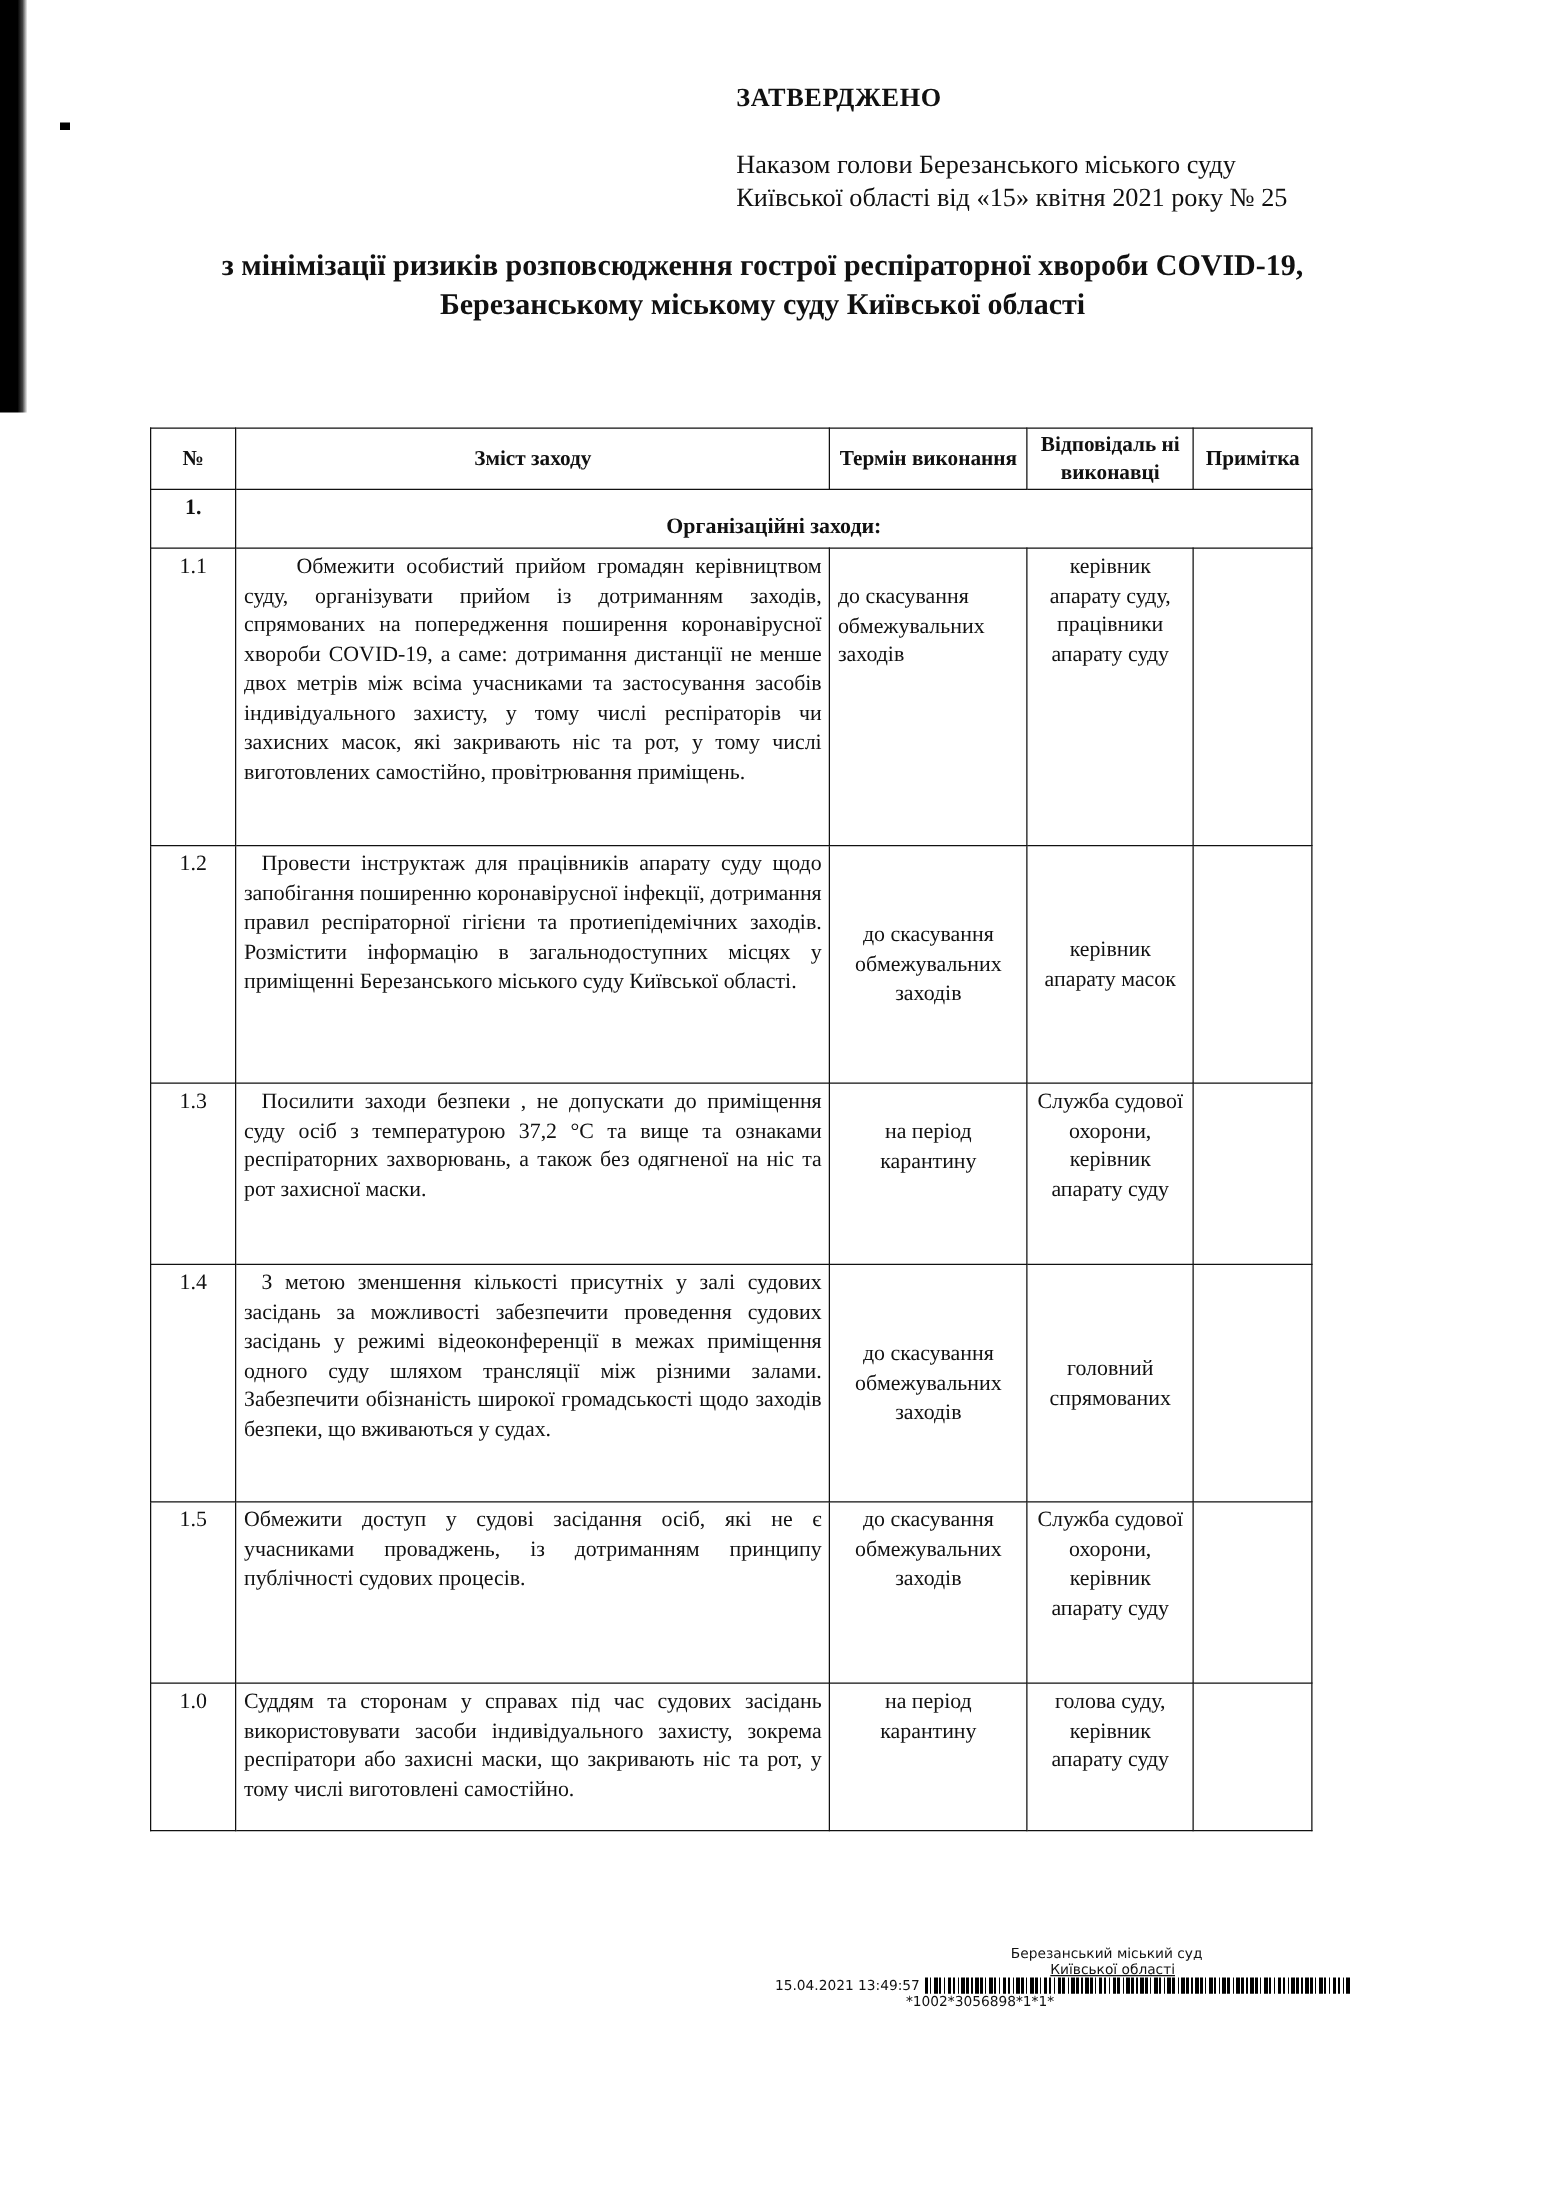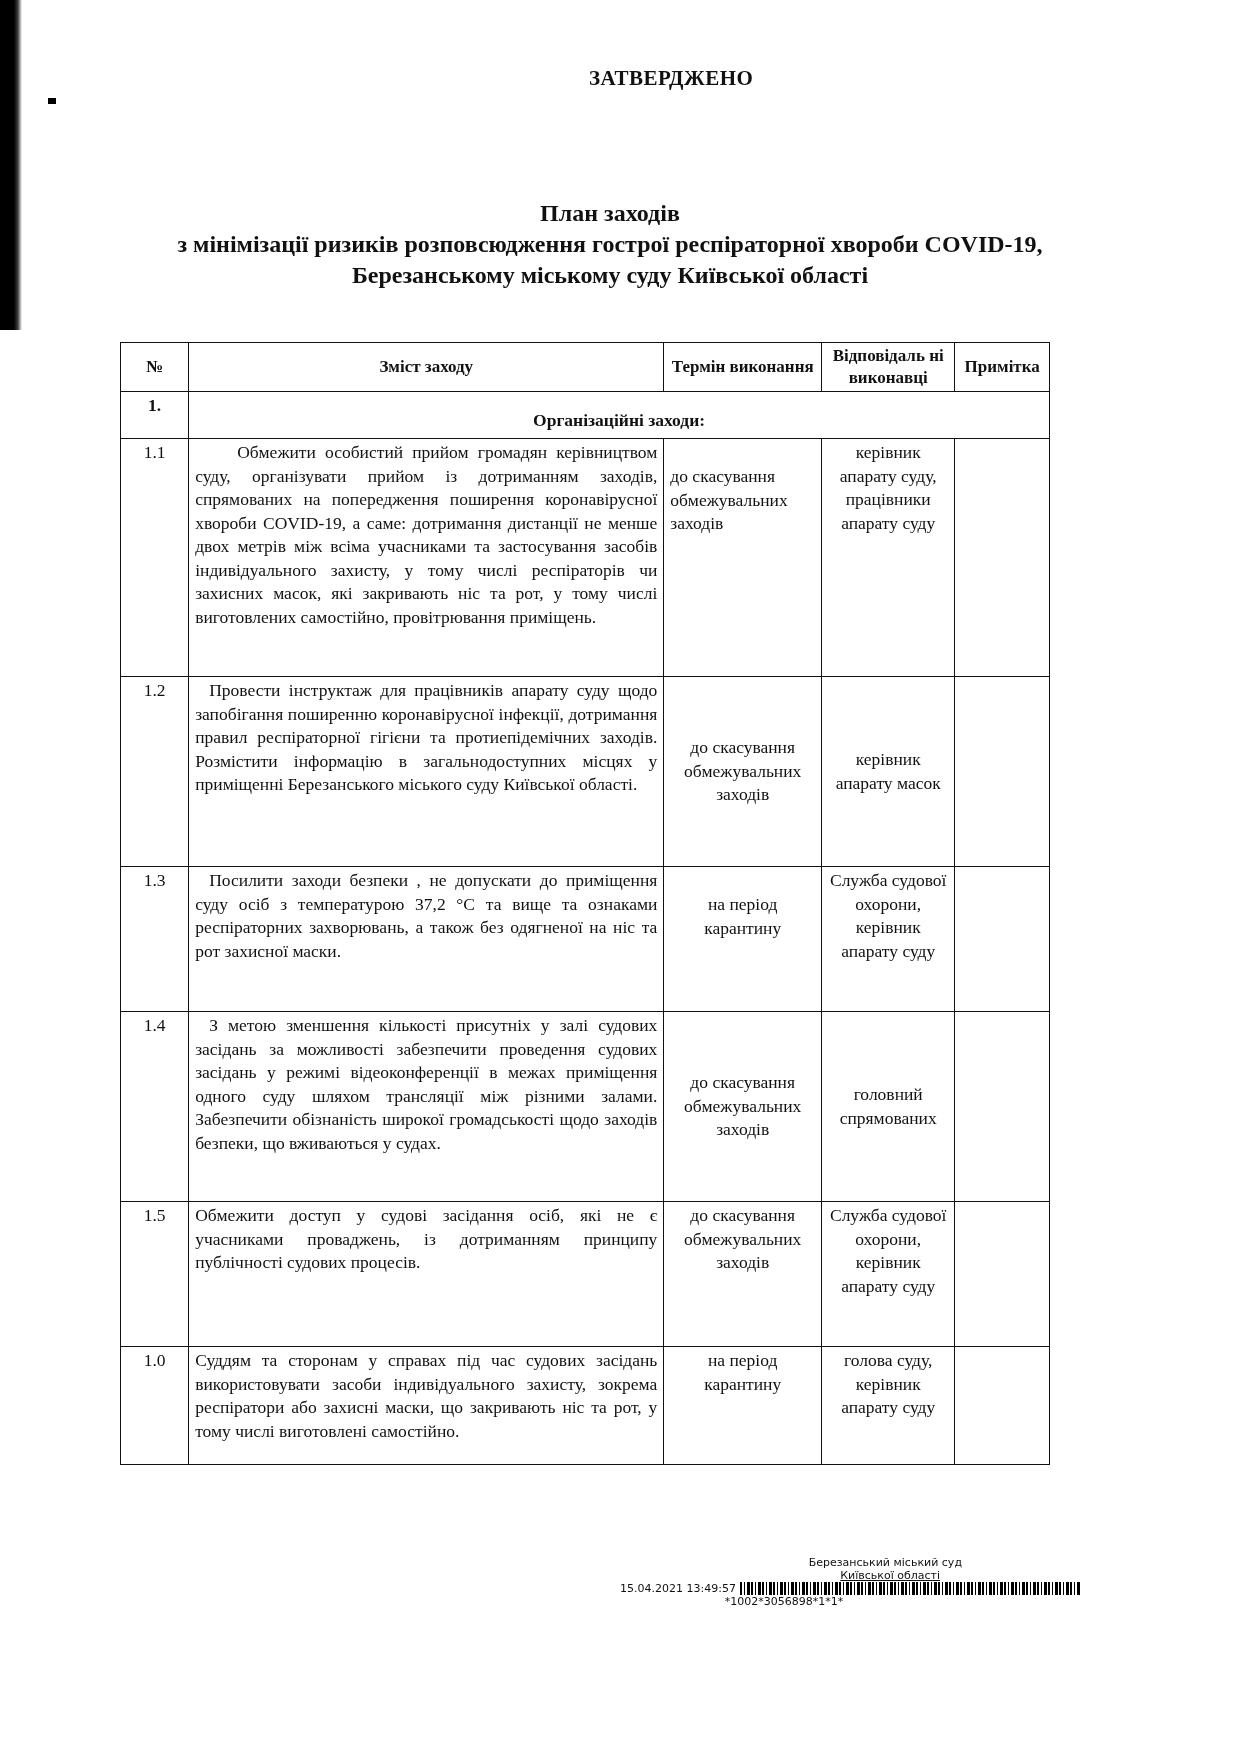--- a/index.html
+++ b/index.html
@@ -37,24 +37,25 @@
   .stamp .code { text-align:center; padding-right:132px; font-size:11px; }
 </style>
 </head>
 <body>
 
 <div class="scan-edge"></div>
 <div class="scan-mark" style="left:48px;top:98px;width:8px;height:6px;"></div>
 
 <div class="approved">ЗАТВЕРДЖЕНО</div>
 <div class="order">
+  <div>Наказом голови Березанського міського суду</div>
+  <div>Київської області від «15» квітня 2021 року № 25</div>
 </div>
 
 <div class="title-block">
-  <div>План заходів</div>
   <div>з мінімізації ризиків розповсюдження гострої респіраторної хвороби COVID-19,</div>
   <div>Березанському міському суду Київської області</div>
 </div>
 
 <table class="plan">
   <thead>
     <tr>
       <th class="c-num">№</th>
       <th class="c-content">Зміст заходу</th>
       <th class="c-term">Термін виконання</th>

